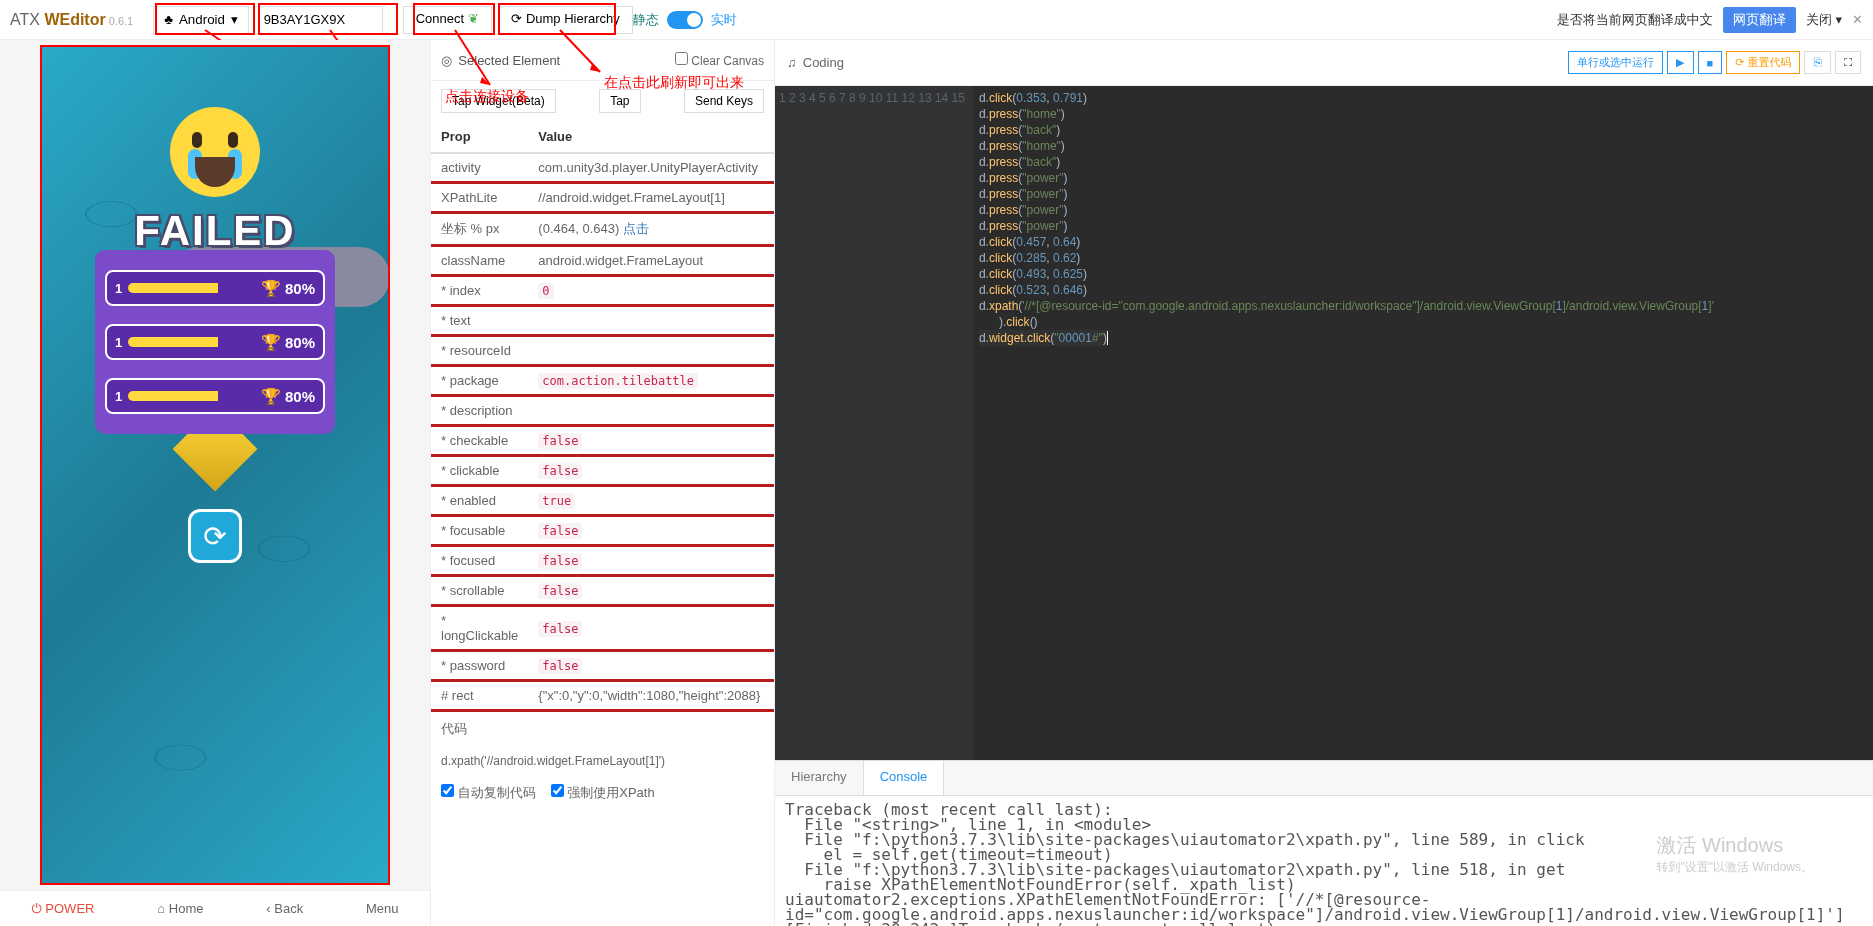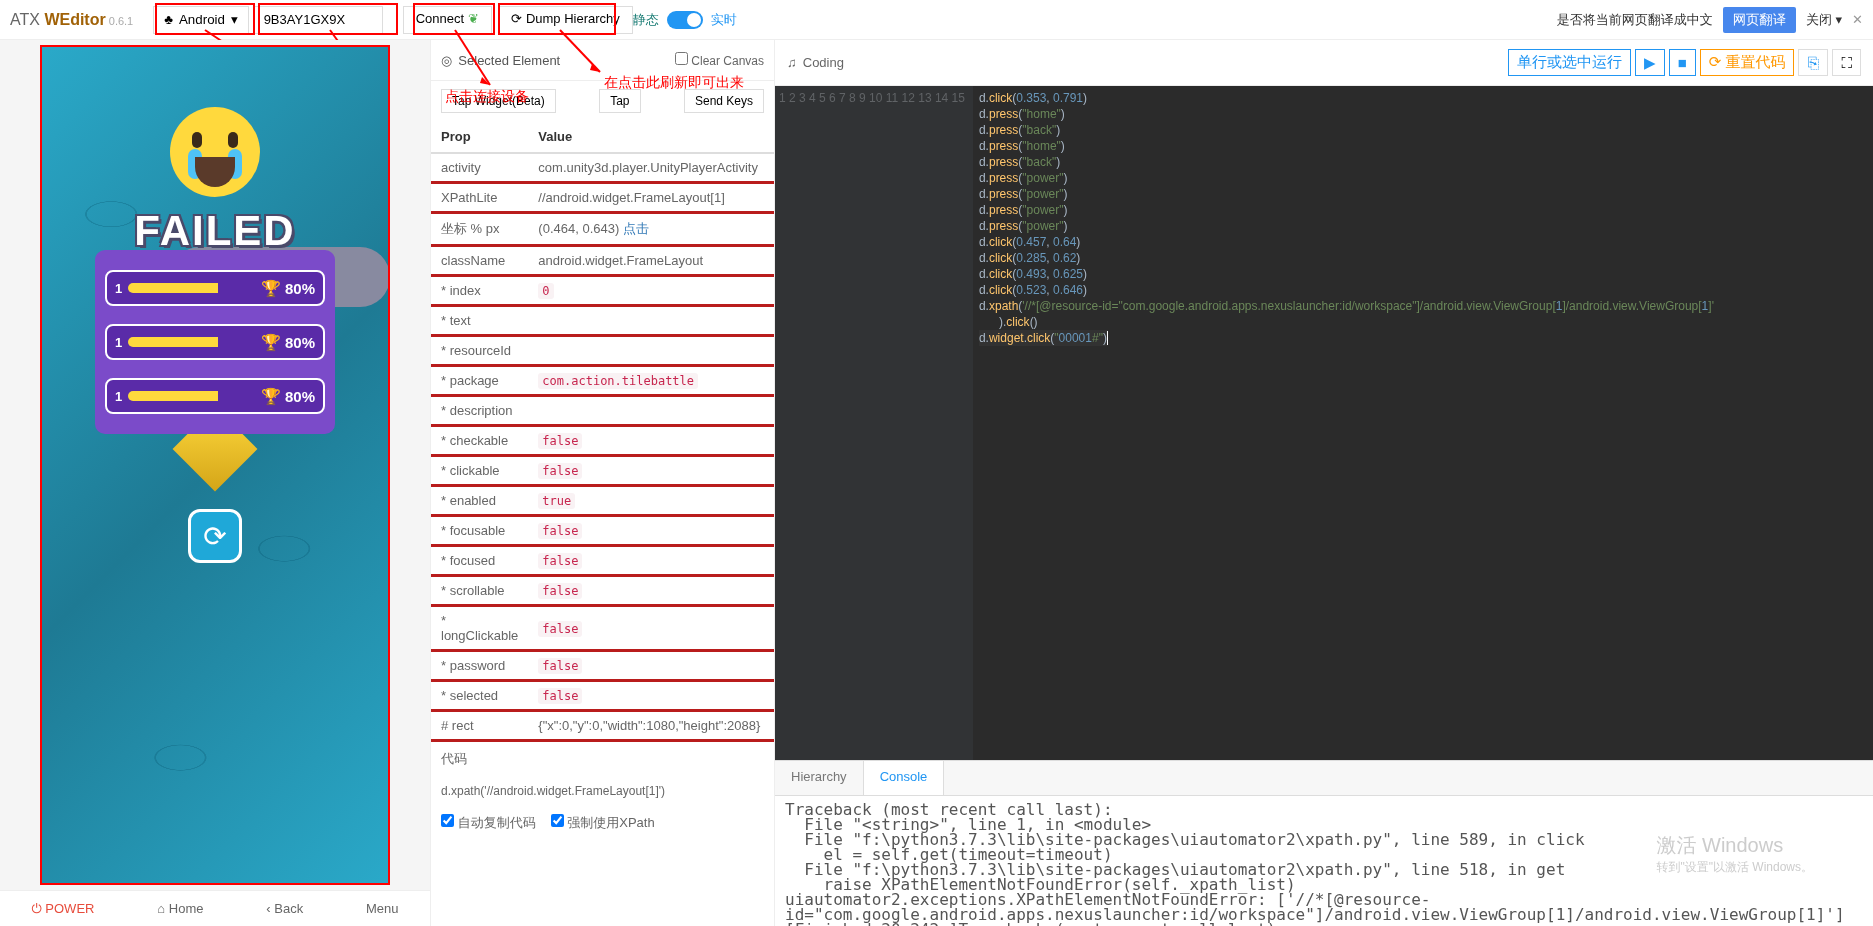--- a/index.html
+++ b/index.html
@@ -54,21 +54,21 @@
 .prop-table td:first-child{width:95px;}
 .code-val{color:#c7254e;background:#f9f2f4;padding:1px 4px;border-radius:3px;font-family:monospace;font-size:12px;}
 .coord-link{color:#337ab7;cursor:pointer;}
 .code-section{padding:8px 10px;color:#666;}
 .xpath-code{padding:8px 10px;font-size:12px;color:#666;}
 .checkboxes{padding:8px 10px;display:flex;gap:15px;font-size:13px;color:#666;}
 .right-panel{flex:1;display:flex;flex-direction:column;background:#fff;}
 .code-header{height:46px;border-bottom:1px solid #eee;display:flex;align-items:center;padding:0 12px;justify-content:space-between;}
 .code-header-left{color:#666;display:flex;align-items:center;gap:6px;}
 .code-header-right{display:flex;gap:4px;}
-.code-header-right button{border:1px solid #ddd;background:#fff;padding:3px 8px;font-size:15px;cursor:pointer;}
+.code-header-right button{border:1px solid #ddd;background:#fff;padding:3px 8px;font-size:11px;cursor:pointer;}
 .btn-blue-outline{color:#2196f3;border-color:#2196f3!important;}
 .btn-orange{color:#ff9800;border-color:#ff9800!important;}
 .code-editor{flex:1;background:#2b2b2b;color:#a9b7c6;font-family:Consolas,monospace;font-size:12px;display:flex;overflow:auto;}
 .gutter{background:#313335;color:#606366;text-align:right;padding:4px 8px 4px 4px;user-select:none;line-height:16px;}
 .code-lines{padding:4px 6px;line-height:16px;white-space:pre;}
 .tok-fn{color:#ffc66d;}
 .tok-str{color:#6a8759;}
 .tok-num{color:#6897bb;}
 .cursor-line{background:#323232;display:inline-block;}
 .cursor{border-left:1px solid #fff;}
@@ -273,24 +273,20 @@
           </tr>
           <tr>
             <td>* longClickable</td>
             <td><span class="code-val">false</span></td>
           </tr>
           <tr>
             <td>* password</td>
             <td><span class="code-val">false</span></td>
           </tr>
           <tr>
-            <td>* selected</td>
-            <td><span class="code-val">false</span></td>
-          </tr>
-          <tr>
             <td># rect</td>
             <td>{"x":0,"y":0,"width":1080,"height":2088}</td>
           </tr>
         </tbody>
     </table>
     <div class="code-section">代码</div>
     <div class="xpath-code">d.xpath('//android.widget.FrameLayout[1]')</div>
     <div class="checkboxes">
       <label><input type="checkbox" checked="" style=""> <span>自动复制代码</span></label>
       <label><input type="checkbox" checked="" style=""> <span>强制使用XPath</span></label>

